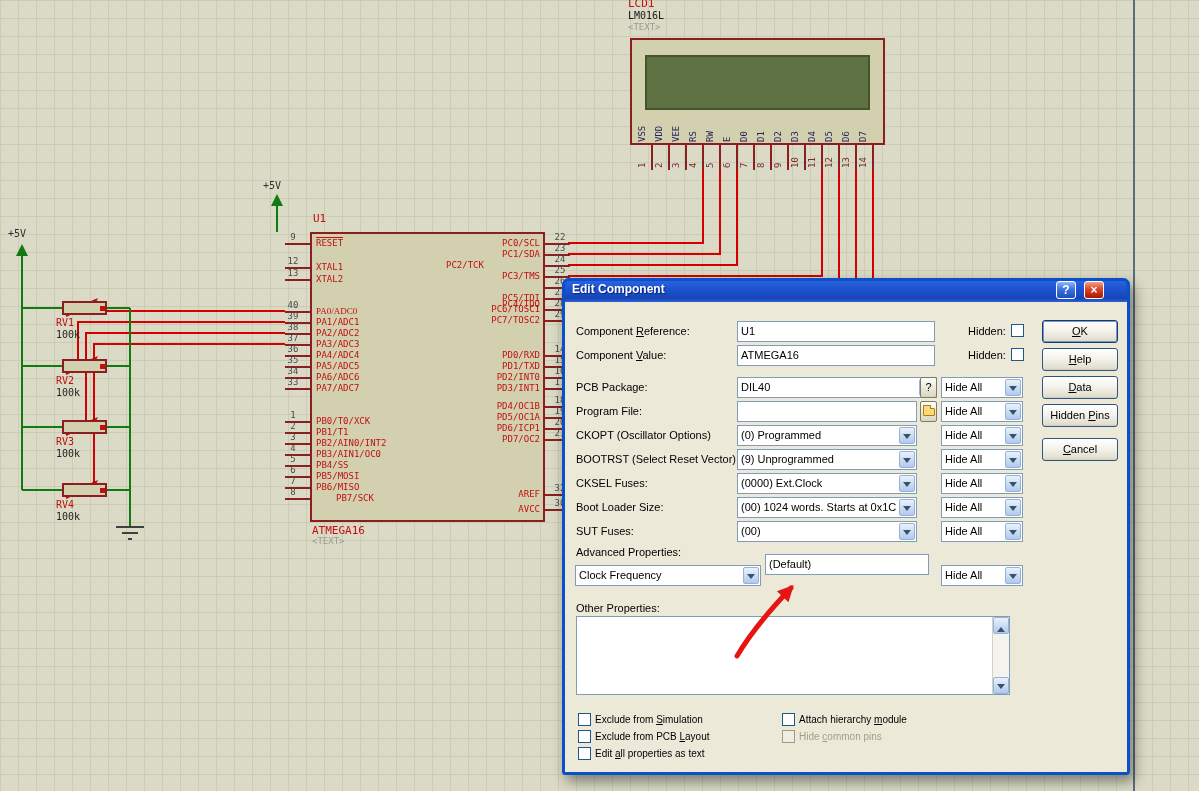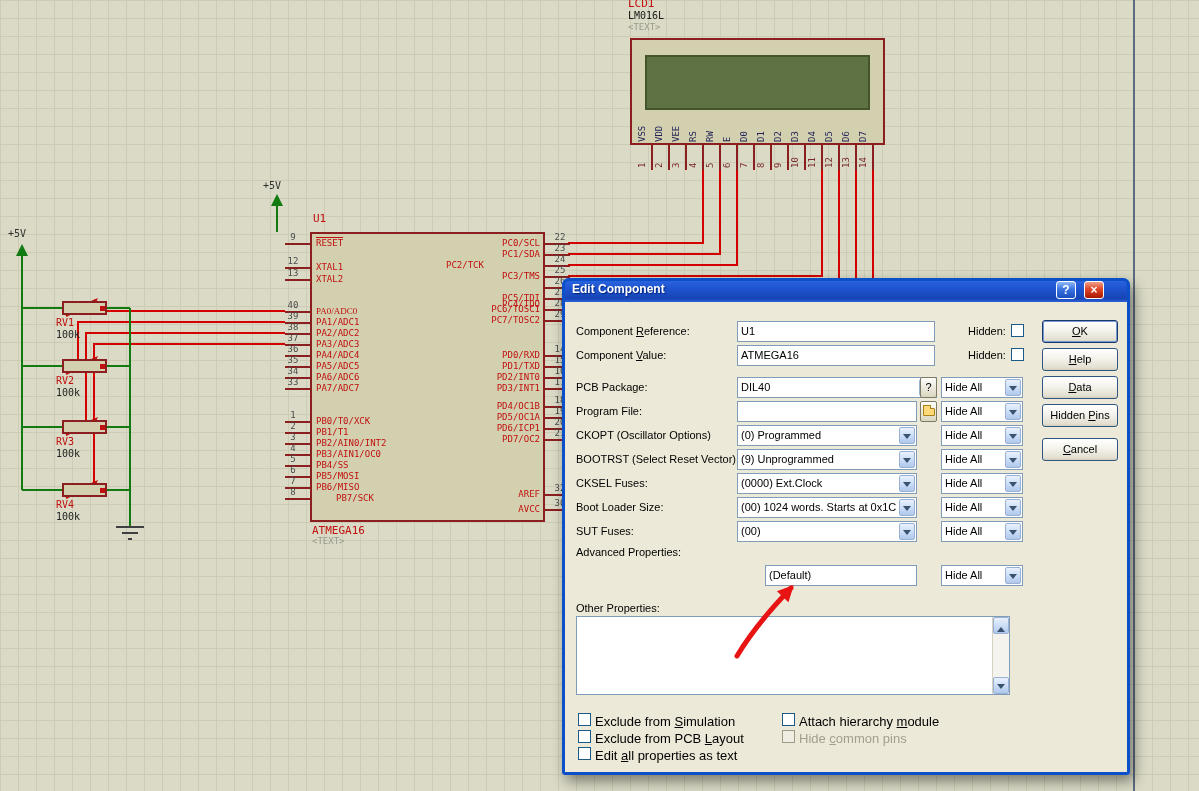--- a/index.html
+++ b/index.html
@@ -56,21 +56,21 @@
     white-space:nowrap;overflow:hidden;}
   .dd-btn{position:absolute;right:1px;top:1px;bottom:1px;width:16px;border:1px solid #9ab1d4;border-radius:2px;
     background:linear-gradient(180deg,#e9f1fc,#cfe0f7 45%,#b0c8ec);}
   .dd-btn::after{content:"";position:absolute;left:3px;top:6px;border:4px solid transparent;border-top:5px solid #39536f;}
   .mini-btn{position:absolute;width:17px;height:21px;text-align:center;line-height:19px;font-size:11px;border-radius:2px;
     background:linear-gradient(180deg,#fdfdfb,#eceade 50%,#d9d5be);border:1px solid #7d7a66;}
   .folder{display:inline-block;width:12px;height:8px;background:#ffd87a;border:1px solid #a98414;border-radius:1px;position:relative;margin-top:6px;}
   .folder::before{content:"";position:absolute;left:-1px;top:-4px;width:6px;height:3px;background:#ffd87a;border:1px solid #a98414;border-bottom:none;}
   .chk{position:absolute;width:13px;height:13px;background:#fff;border:1px solid #1d5987;}
   .chk.dis{background:#f0eee2;border-color:#9e9a87;}
-  .chk-lbl{position:absolute;font-size:13px;white-space:nowrap;}
+  .chk-lbl{position:absolute;font-size:10px;white-space:nowrap;}
   .dis-txt{color:#a19e8c;}
   .btn{position:absolute;left:480px;width:76px;height:23px;text-align:center;line-height:21px;font-size:11px;border-radius:3px;
     background:linear-gradient(180deg,#ffffff,#f4f3ec 45%,#e2dfd0 90%,#cfccb8);border:1px solid #2f5583;}
   .btn.default{border-color:#163a68;box-shadow:inset 0 0 0 1px #7a98d8;}
   .textarea{position:absolute;background:#fff;border:1px solid #7f9db9;font-size:11px;padding:2px;}
   .vscroll{position:absolute;right:0;top:0;bottom:0;width:17px;background:#f4f3ee;border-left:1px solid #d5d2c2;}
   .sb{position:absolute;left:0;width:16px;height:17px;border:1px solid #9ab1d4;border-radius:2px;
     background:linear-gradient(180deg,#e9f1fc,#cfe0f7 45%,#b0c8ec);}
   .sb.up{top:0;}
   .sb.down{bottom:0;}
@@ -309,21 +309,25 @@
 
   <div id="dialog">
     <div class="titlebar">
       <span class="title">Edit Component</span>
       <span class="tb-btn help">?</span>
       <span class="tb-btn close">×</span>
     </div>
     <div id="dlg-content">
 
       <div class="lbl" style="left:14px;top:268px">Advanced Properties:</div>
-      <div class="field" style="left:203px;top:287px;width:152px">(Default)</div>
+      <div class="combo" style="left:13px;top:287px;width:186px">
+        <span>Clock Frequency</span>
+        <span class="dd-btn"></span>
+      </div>
+      <div class="field" style="left:203px;top:276px;width:164px">(Default)</div>
       <div class="combo" style="left:379px;top:287px;width:82px">
         <span>Hide All</span>
         <span class="dd-btn"></span>
       </div>
       <div class="lbl" style="left:14px;top:324px">Other Properties:</div>
       <div class="textarea" style="left:14px;top:338px;width:434px;height:79px">
         <span></span>
         <div class="vscroll">
           <div class="sb up"></div>
           <div class="sb down"></div>

